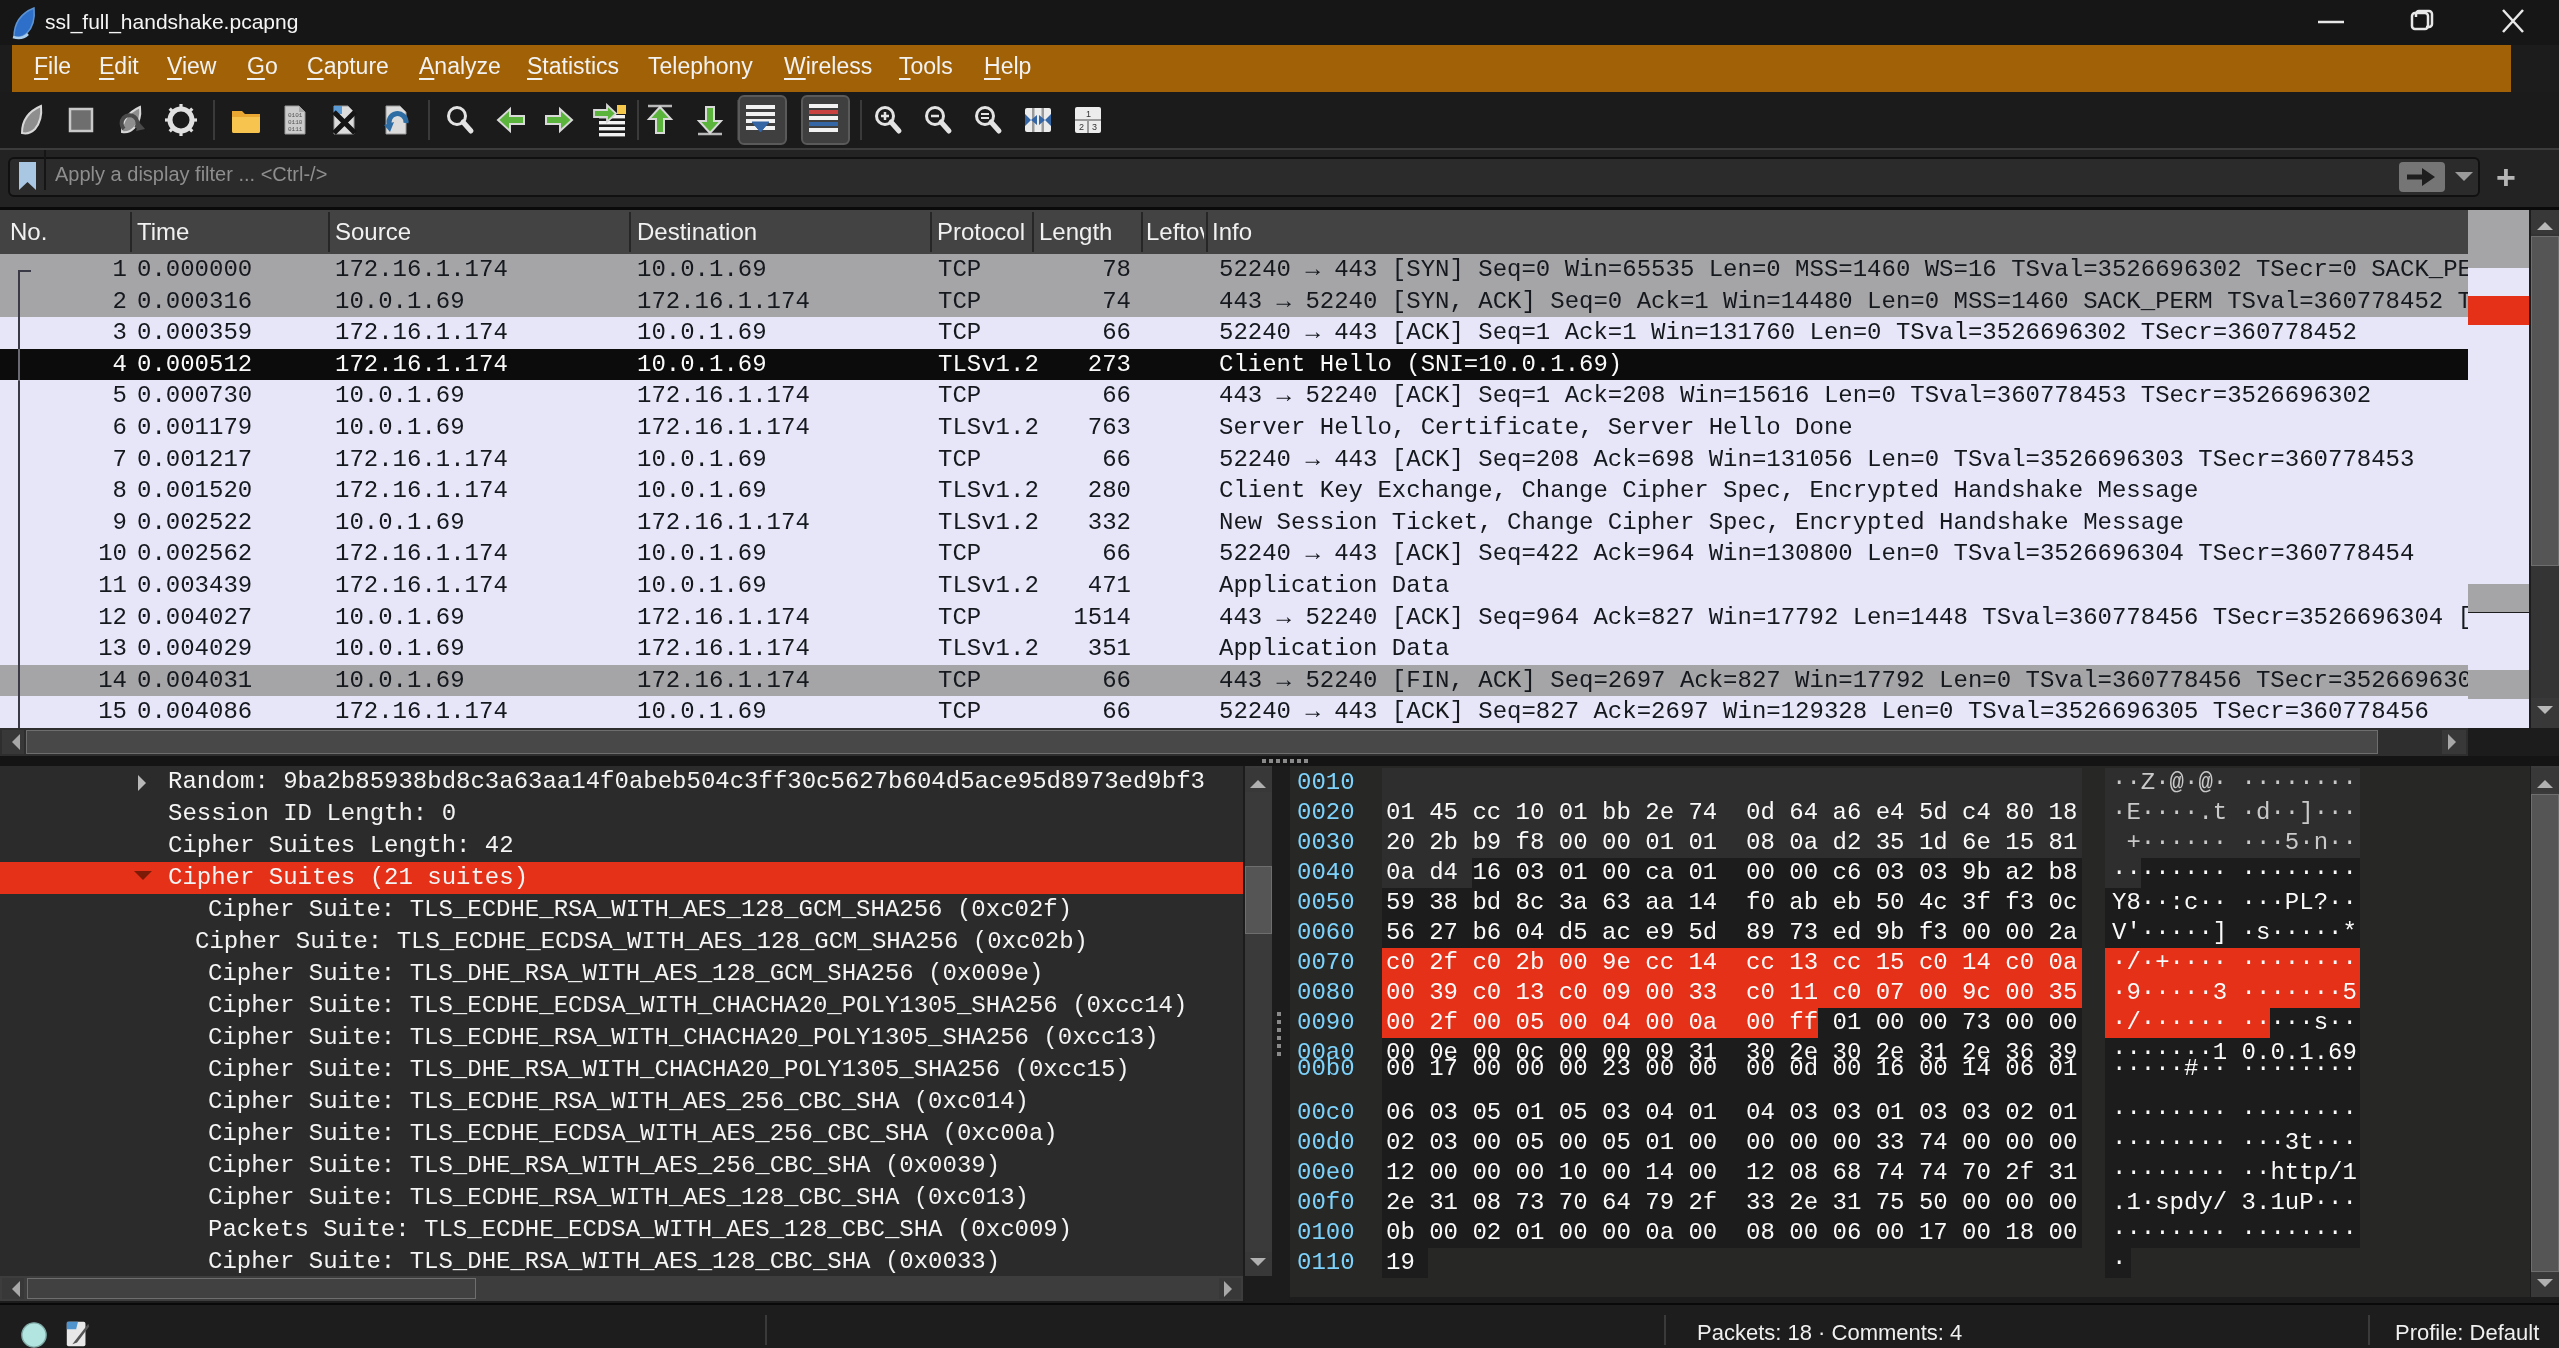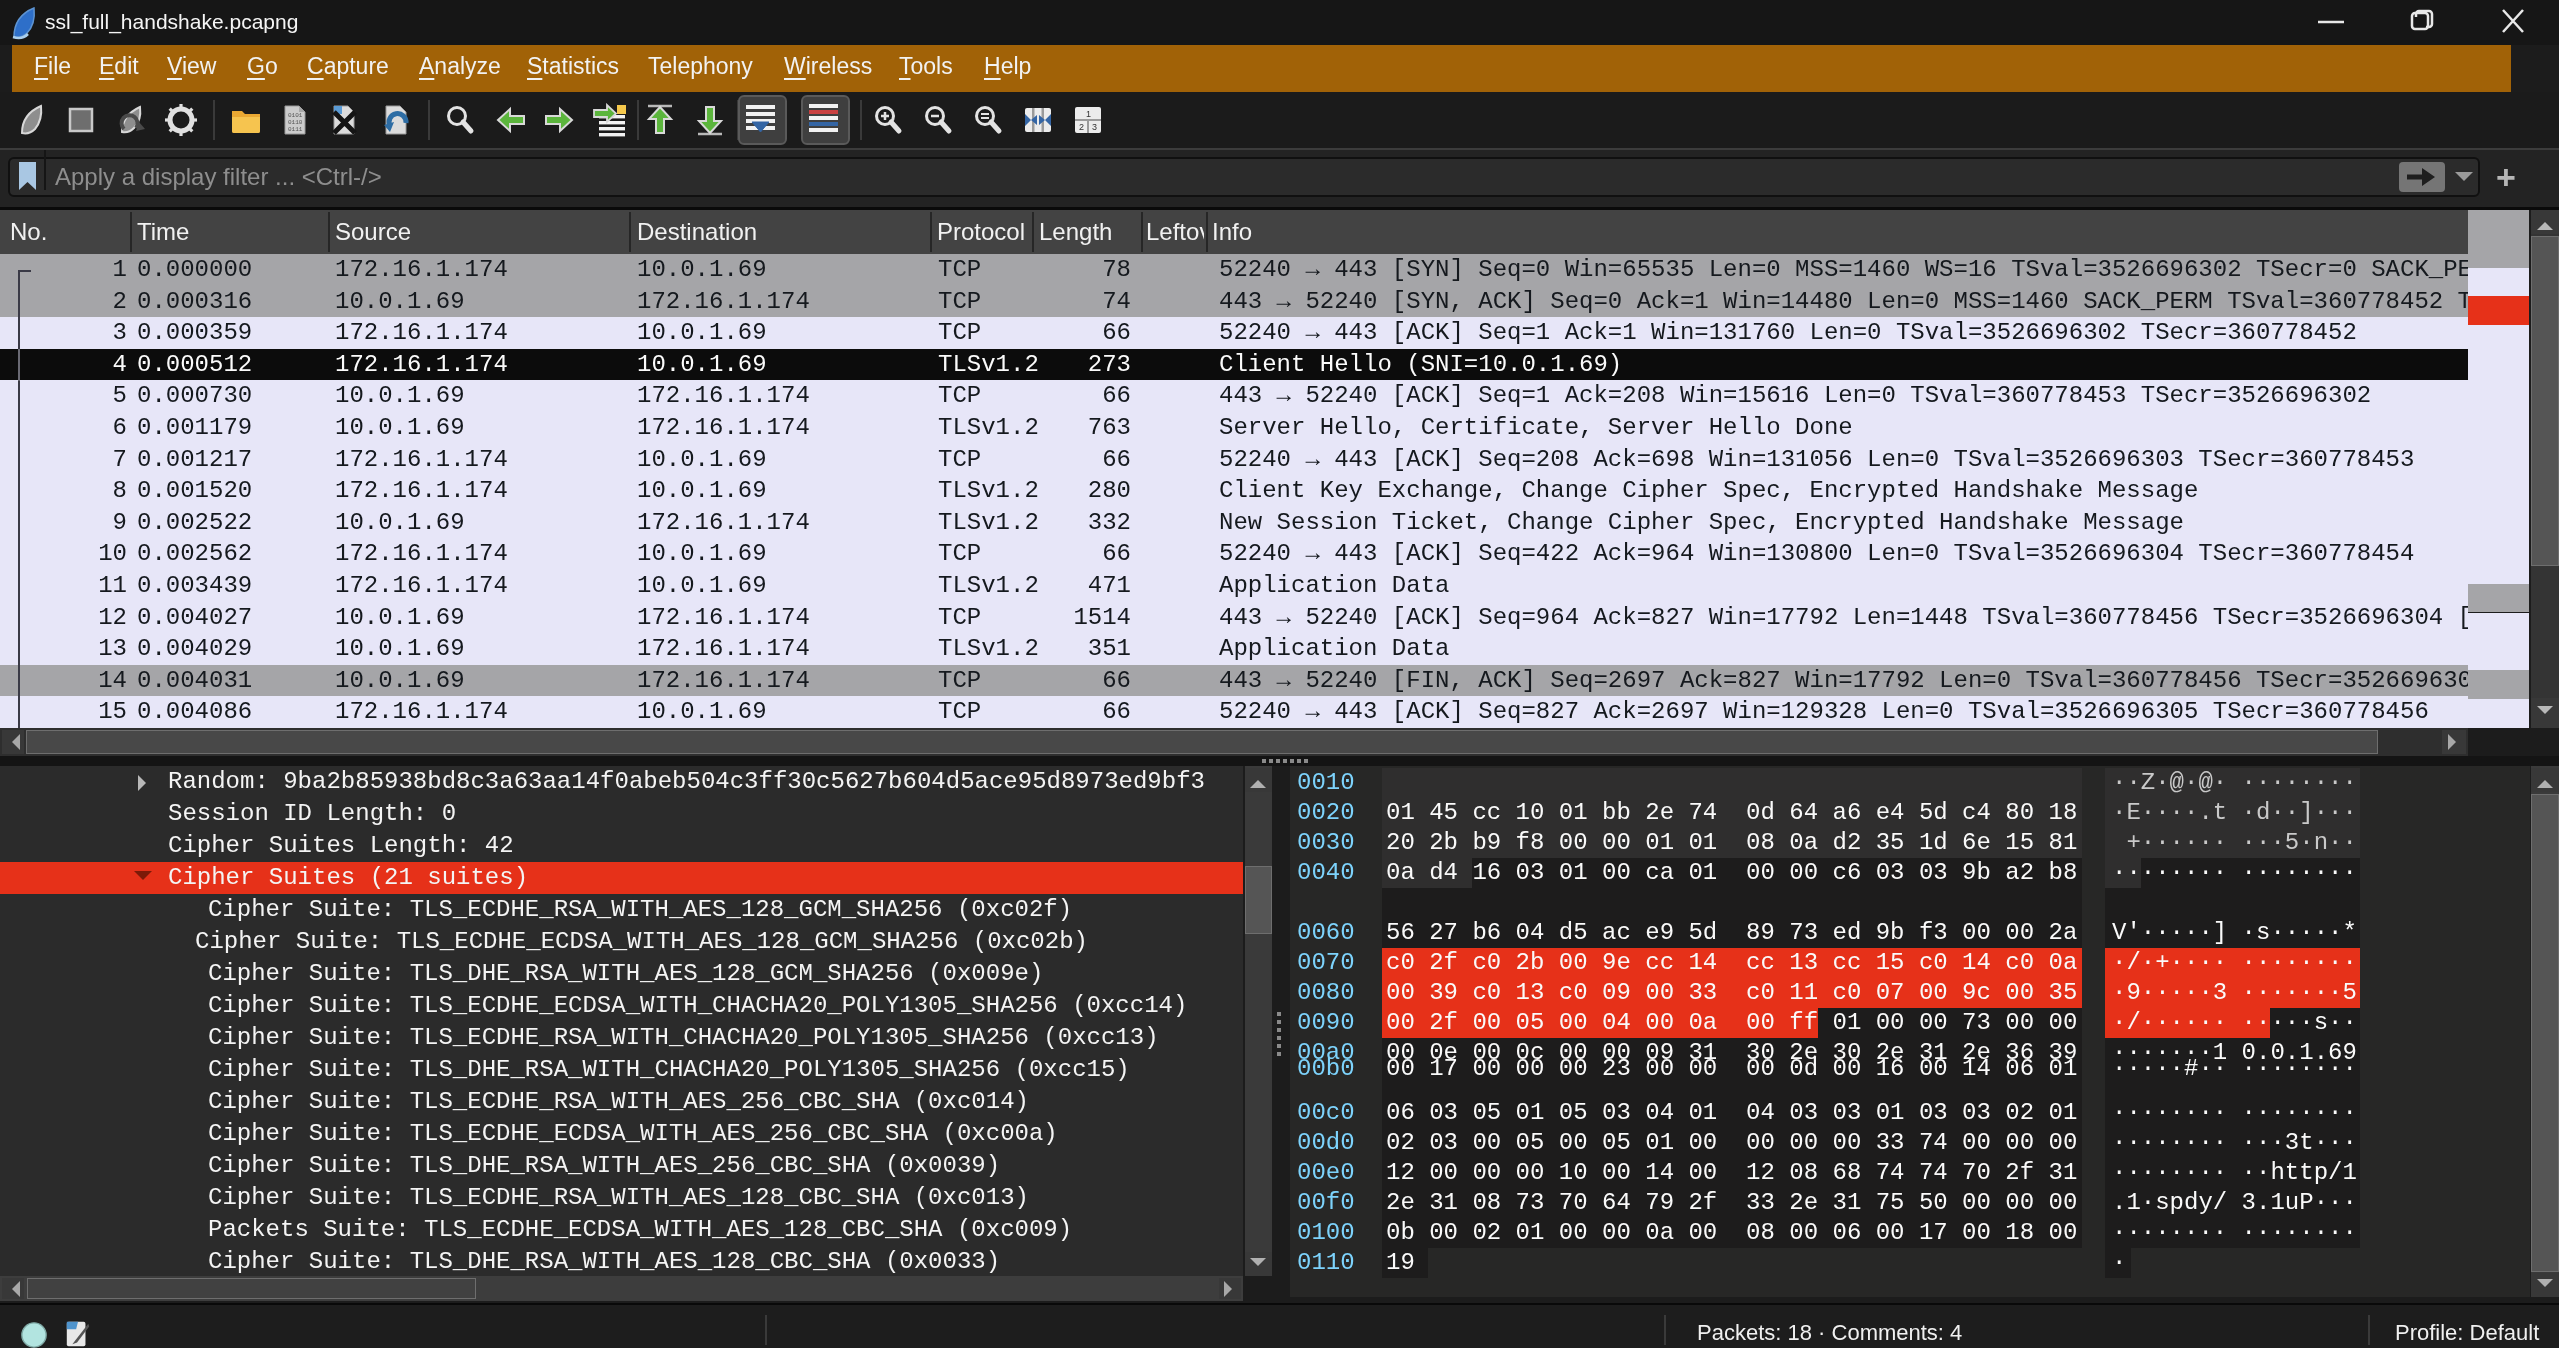--- a/index.html
+++ b/index.html
@@ -12,21 +12,21 @@
 #menubar{left:12px;top:45px;width:2499px;height:47px;background:#a16207;}
 .menu{position:absolute;top:8px;font-size:23px;color:#f2f2f2;}
 .menu u{text-decoration-thickness:2px;text-underline-offset:4px;}
 #toolbar{left:0;top:92px;width:2559px;height:56px;background:#1b1b1b;border-bottom:2px solid #3c3c3c;}
 .tbtn{position:absolute;top:11px;width:34px;height:34px;}
 .tsep{position:absolute;top:8px;width:2px;height:40px;background:#3a3a3a;}
 #filterbar{left:0;top:150px;width:2559px;height:57px;background:#232323;border-bottom:3px solid #0a0a0a;}
 #finput{position:absolute;left:8px;top:7px;width:2468px;height:36px;background:#2b2b2b;border:2px solid #101010;border-radius:6px;}
 #bookmark{position:absolute;left:19px;top:12px;width:17px;height:28px;}
 #fsep{position:absolute;left:44px;top:0;width:2px;height:40px;background:#151515;}
-#fph{position:absolute;left:55px;top:13px;font-size:24px;color:#8e8e8e;}
+#fph{position:absolute;left:55px;top:13px;font-size:20px;color:#8e8e8e;}
 #fbtn{position:absolute;left:2399px;top:12px;width:46px;height:30px;background:#757575;border-radius:4px;}
 #fcaret{position:absolute;left:2455px;top:22px;width:0;height:0;border:9px solid transparent;border-top-color:#9b9b9b;}
 #fplus{position:absolute;left:2496px;top:8px;font-size:34px;color:#b5b5b5;font-weight:bold;}
 
 #plist{left:0;top:210px;width:2559px;height:546px;background:#1c1c1c;}
 #phead{position:absolute;left:0;top:0;width:2468px;height:44px;background:#434343;color:#f1f1f1;font-size:24px;}
 #phead span{position:absolute;top:8px;white-space:nowrap;}
 .hsep{position:absolute;top:2px;width:2px;height:40px;background:#262626;}
 .prow{position:absolute;left:0;width:2468px;height:32px;font-size:24px;line-height:32px;overflow:hidden;white-space:pre;}
 .prow span{position:absolute;line-height:31.6px;}
@@ -336,20 +336,21 @@
 <div class="abs bgdark" style="left:92px;top:422px;width:700px;height:30px"></div>
 <div class="abs bgdark" style="left:815px;top:422px;width:255px;height:30px"></div>
 <div class="abs bgdark" style="left:92px;top:452px;width:700px;height:30px"></div>
 <div class="abs bgdark" style="left:815px;top:452px;width:255px;height:30px"></div>
 <div class="abs bgdark" style="left:92px;top:482px;width:46px;height:30px"></div>
 <div class="abs bgdark" style="left:815px;top:482px;width:26px;height:30px"></div>
 <div class="xrow mono" style="top:2px"><span class="xoff">0010</span><span class="xasc" style="color:#c9c9c9">··Z·@·@· ········</span></div>
 <div class="xrow mono" style="top:32px"><span class="xoff">0020</span><span class="xhex">01 45 cc 10 01 bb 2e 74  0d 64 a6 e4 5d c4 80 18</span><span class="xasc" style="color:#c9c9c9">·E····.t ·d··]···</span></div>
 <div class="xrow mono" style="top:62px"><span class="xoff">0030</span><span class="xhex">20 2b b9 f8 00 00 01 01  08 0a d2 35 1d 6e 15 81</span><span class="xasc" style="color:#c9c9c9"> +······ ···5·n··</span></div>
 <div class="xrow mono" style="top:92px"><span class="xoff">0040</span><span class="xhex">0a d4 16 03 01 00 ca 01  00 00 c6 03 03 9b a2 b8</span><span class="xasc">········ ········</span></div>
+<div class="xrow mono" style="top:122px"><span class="xoff">0050</span><span class="xhex">59 38 bd 8c 3a 63 aa 14  f0 ab eb 50 4c 3f f3 0c</span><span class="xasc">Y8··:c·· ···PL?··</span></div>
 <div class="xrow mono" style="top:152px"><span class="xoff">0060</span><span class="xhex">56 27 b6 04 d5 ac e9 5d  89 73 ed 9b f3 00 00 2a</span><span class="xasc">V'·····] ·s·····*</span></div>
 <div class="xrow mono" style="top:182px"><span class="xoff">0070</span><span class="xhex">c0 2f c0 2b 00 9e cc 14  cc 13 cc 15 c0 14 c0 0a</span><span class="xasc">·/·+···· ········</span></div>
 <div class="xrow mono" style="top:212px"><span class="xoff">0080</span><span class="xhex">00 39 c0 13 c0 09 00 33  c0 11 c0 07 00 9c 00 35</span><span class="xasc">·9·····3 ·······5</span></div>
 <div class="xrow mono" style="top:242px"><span class="xoff">0090</span><span class="xhex">00 2f 00 05 00 04 00 0a  00 ff 01 00 00 73 00 00</span><span class="xasc">·/······ ·····s··</span></div>
 <div class="xrow mono" style="top:272px"><span class="xoff">00a0</span><span class="xhex">00 0e 00 0c 00 00 09 31  30 2e 30 2e 31 2e 36 39</span><span class="xasc">·······1 0.0.1.69</span></div>
 <div class="xrow mono" style="top:288px"><span class="xoff">00b0</span><span class="xhex">00 17 00 00 00 23 00 00  00 0d 00 16 00 14 06 01</span><span class="xasc">·····#·· ········</span></div>
 <div class="xrow mono" style="top:332px"><span class="xoff">00c0</span><span class="xhex">06 03 05 01 05 03 04 01  04 03 03 01 03 03 02 01</span><span class="xasc">········ ········</span></div>
 <div class="xrow mono" style="top:362px"><span class="xoff">00d0</span><span class="xhex">02 03 00 05 00 05 01 00  00 00 00 33 74 00 00 00</span><span class="xasc">········ ···3t···</span></div>
 <div class="xrow mono" style="top:392px"><span class="xoff">00e0</span><span class="xhex">12 00 00 00 10 00 14 00  12 08 68 74 74 70 2f 31</span><span class="xasc">········ ··http/1</span></div>
 <div class="xrow mono" style="top:422px"><span class="xoff">00f0</span><span class="xhex">2e 31 08 73 70 64 79 2f  33 2e 31 75 50 00 00 00</span><span class="xasc">.1·spdy/ 3.1uP···</span></div>

